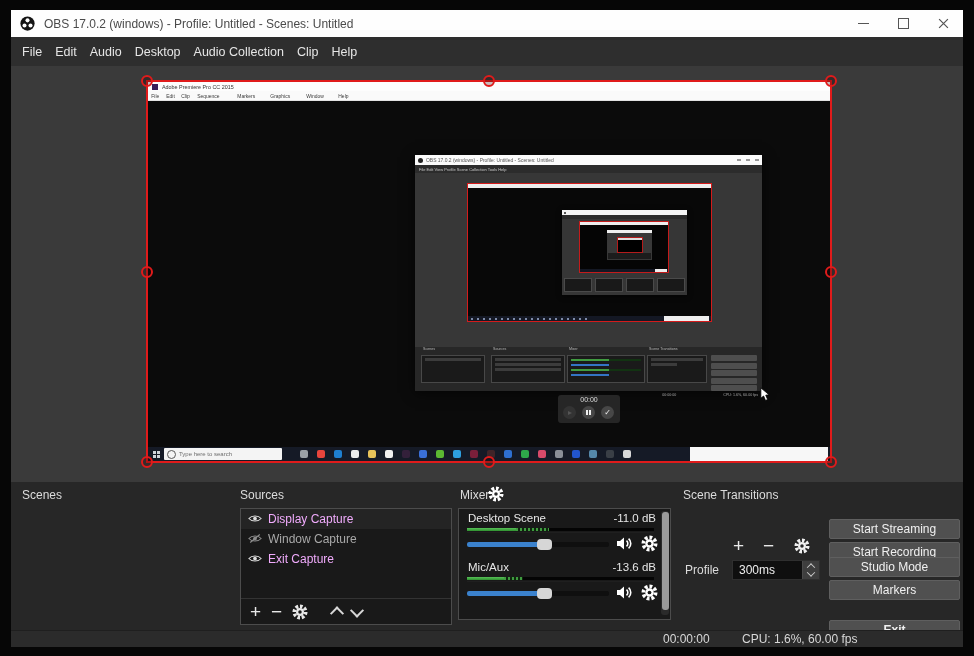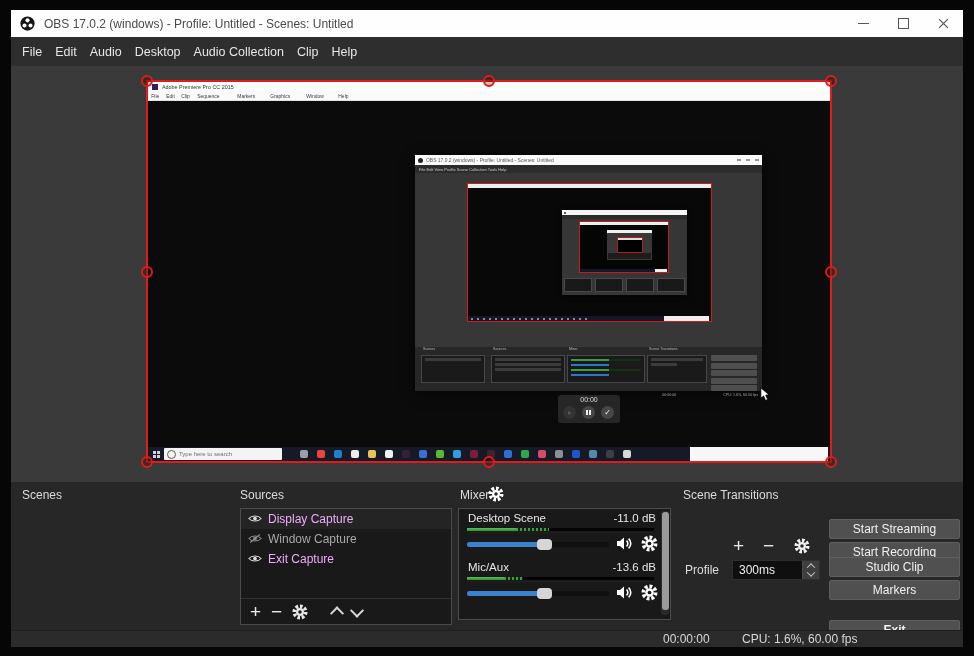--- a/index.html
+++ b/index.html
@@ -502,21 +502,21 @@
       <div class="dur-box">
         <span class="val">300ms</span>
         <span class="spin">
             <span class="chv chv-up"></span>
             <span class="chv chv-dn"></span>
           </span>
       </div>
 
       <div class="mainbtn" style="top:37px;">Start Streaming</div>
       <div class="mainbtn" style="top:36px;margin-top:24px;">Start Recording</div>
-      <div class="mainbtn" style="top:75px;">Studio Clip</div>
+      <div class="mainbtn" style="top:75px;">Studio Mode</div>
       <div class="mainbtn" style="top:98px;">Markers</div>
       <div class="mainbtn" style="top:138px;font-weight:bold;">Exit</div>
     </div>
 
     <div class="statusbar">
       <span style="left:652px;">00:00:00</span>
       <span style="left:731px;">CPU: 1.6%, 60.00 fps</span>
     </div>
   </div>
 </div>

